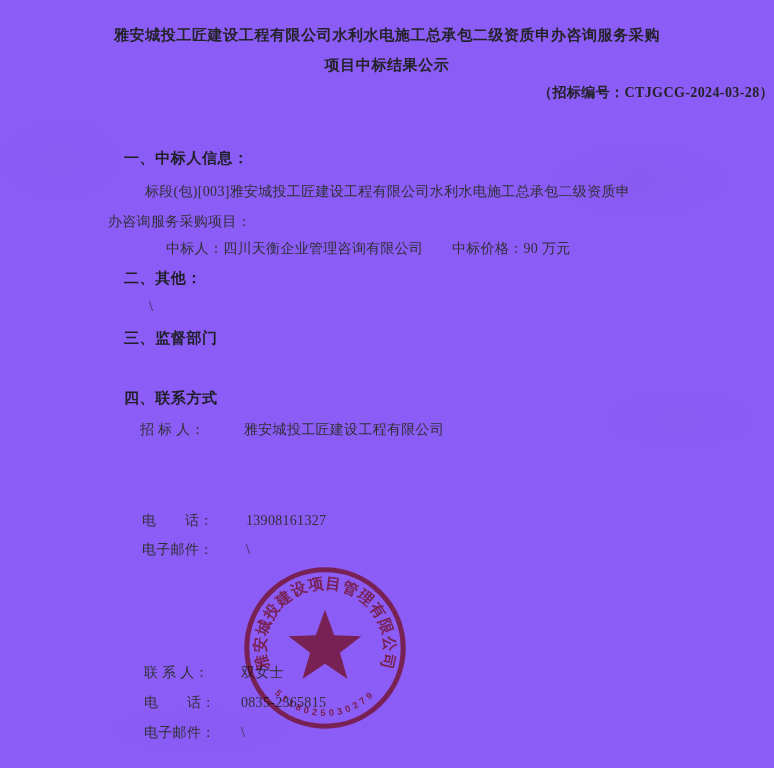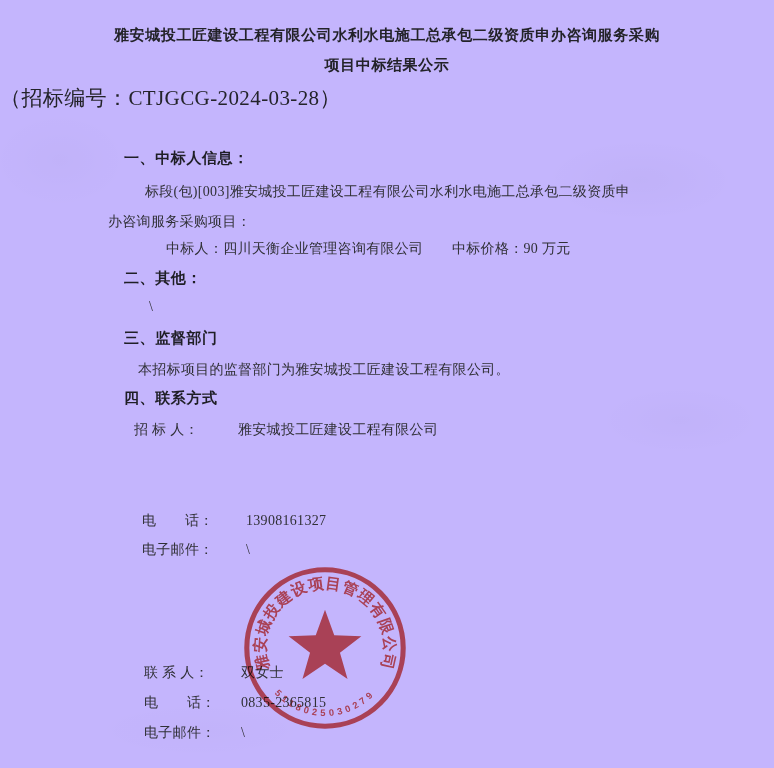--- a/index.html
+++ b/index.html
@@ -1,21 +1,21 @@
 <!DOCTYPE html>
 <html><head>
 <meta charset="utf-8">
 <style>
   html, body { margin: 0; padding: 0; background: #e8e8e8; }
   .page {
     position: relative;
     width: 774px;
     height: 768px;
     margin: 0 auto;
-    background: #c4b5fd;
+    background: #8b5cf6;
     overflow: hidden;
     font-family: "Liberation Serif", "DejaVu Serif", serif;
     color: #303036;
     font-size: 14px;
     letter-spacing: 0.3px;
   }
   
   .scan-noise {
     position: absolute; inset: 0; pointer-events: none;
     background:
@@ -35,23 +35,23 @@
     font-weight: bold;
     line-height: 30px;
     letter-spacing: 0.6px;
     color: #232329;
     white-space: normal;
   }
   .doc-subtitle {
     position: absolute;
     top: 84px; left: 0;
     width: 100%;
-    text-align: left;
-    font-size: 21px;
-    font-weight: normal;
+    text-align: right;
+    font-size: 14px;
+    font-weight: bold;
     letter-spacing: 0.4px;
     color: #232329;
   }
   .heading {
     font-size: 15px;
     font-weight: bold;
     color: #1f1f26;
     letter-spacing: 0.6px;
   }
   .para {
@@ -89,25 +89,24 @@
     <span>中标人：</span><span>四川天衡企业管理咨询有限公司</span>
   </div>
   <div class="abs" style="top:240px; left:452px;">
     <span>中标价格：</span><span>90 万元</span>
   </div>
 
   <div class="abs heading" style="top:269px; left:124px;">二、其他：</div>
   <div class="abs" style="top:299px; left:149px;">\</div>
 
   <div class="abs heading" style="top:329px; left:124px;">三、监督部门</div>
-  <div class="abs" style="top:361px; left:138px;">本招标项目的监督部门为雅安城投工匠建设工程有限公司。</div>
 
   <div class="abs heading" style="top:389px; left:124px;">四、联系方式</div>
 
-  <div class="abs" style="top:421px; left:134px;font-family:Liberation Serif, serif;">
+  <div class="abs" style="top:421px; left:140px;font-family:Liberation Serif, serif;">
     <span class="label t-label">招 标 人：</span><span>雅安城投工匠建设工程有限公司</span>
   </div>
   <div class="abs" style="top:512px; left:142px;">
     <span class="label t-label">电　　话：</span><span>13908161327</span>
   </div>
   <div class="abs" style="top:541px; left:142px;">
     <span class="label t-label">电子邮件：</span><span>\</span>
   </div>
 
   <div class="abs" style="top:664px; left:144px;">

